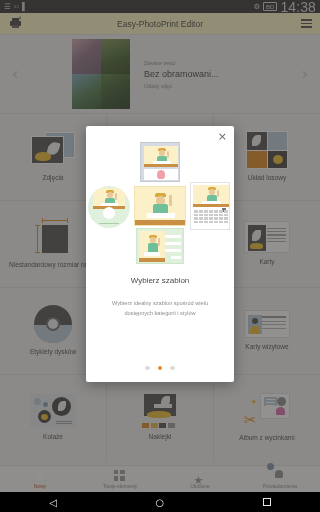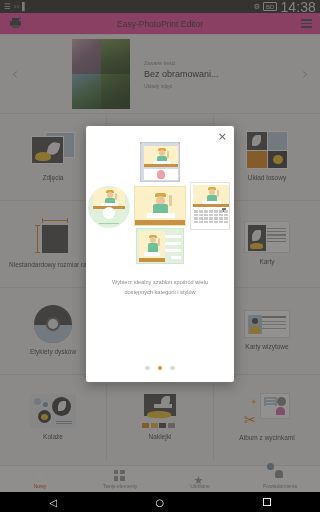--- a/index.html
+++ b/index.html
@@ -33,21 +33,21 @@
     border: 1px solid #d8d8d8; border-radius: 1px;
     padding: 0 2px; font-size: 6px; line-height: 8px; height: 9px;
     display: inline-flex; align-items: center;
   }
   .sb-time { font-size: 14px; letter-spacing: .1px; }
 
   
   .appbar {
     position: absolute; top: 13px; left: 0;
     width: 320px; height: 22px;
-    background: #ec4899;
+    background: #fef9c3;
     display: flex; align-items: center;
     padding: 8px 8px;
     border-bottom: 1px solid #e2e2e2;
   }
   .appbar-title {
     position: absolute; left: 0; right: 0;
     text-align: center;
     font-size: 8.5px; color: #3c3c3c;
   }
   .printer-icon { position: relative; z-index: 2; }
@@ -683,20 +683,21 @@
           </div>
           <div class="ln" style="top:6px;width:16px;"></div>
           <div class="ln" style="top:13px;width:16px;"></div>
           <div class="ln" style="top:20px;width:16px;"></div>
           <div class="ln" style="top:27px;width:10px;"></div>
         </div>
 
       </div>
     </div>
 
+    <div class="modal-title">Wybierz szablon</div>
     <div class="modal-desc">Wybierz idealny szablon spośród wielu dostępnych kategorii i stylów</div>
 
     <div class="dots">
       <span class="dot"></span>
       <span class="dot active"></span>
       <span class="dot"></span>
     </div>
   </div>
 
   <div class="sysbar">

